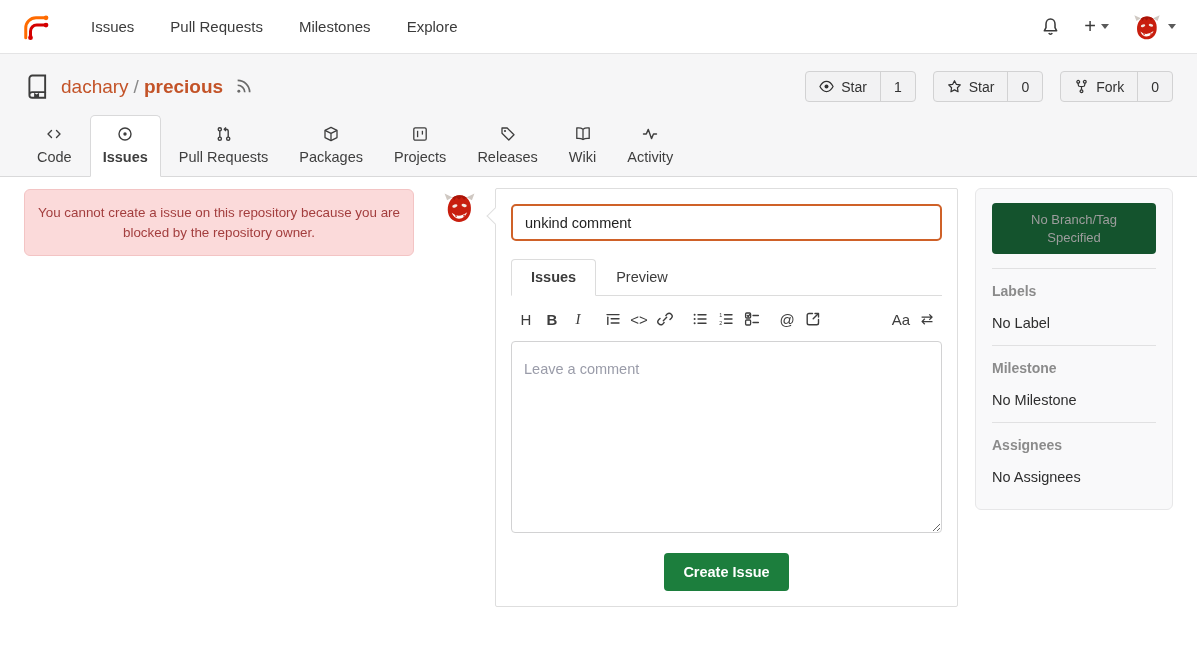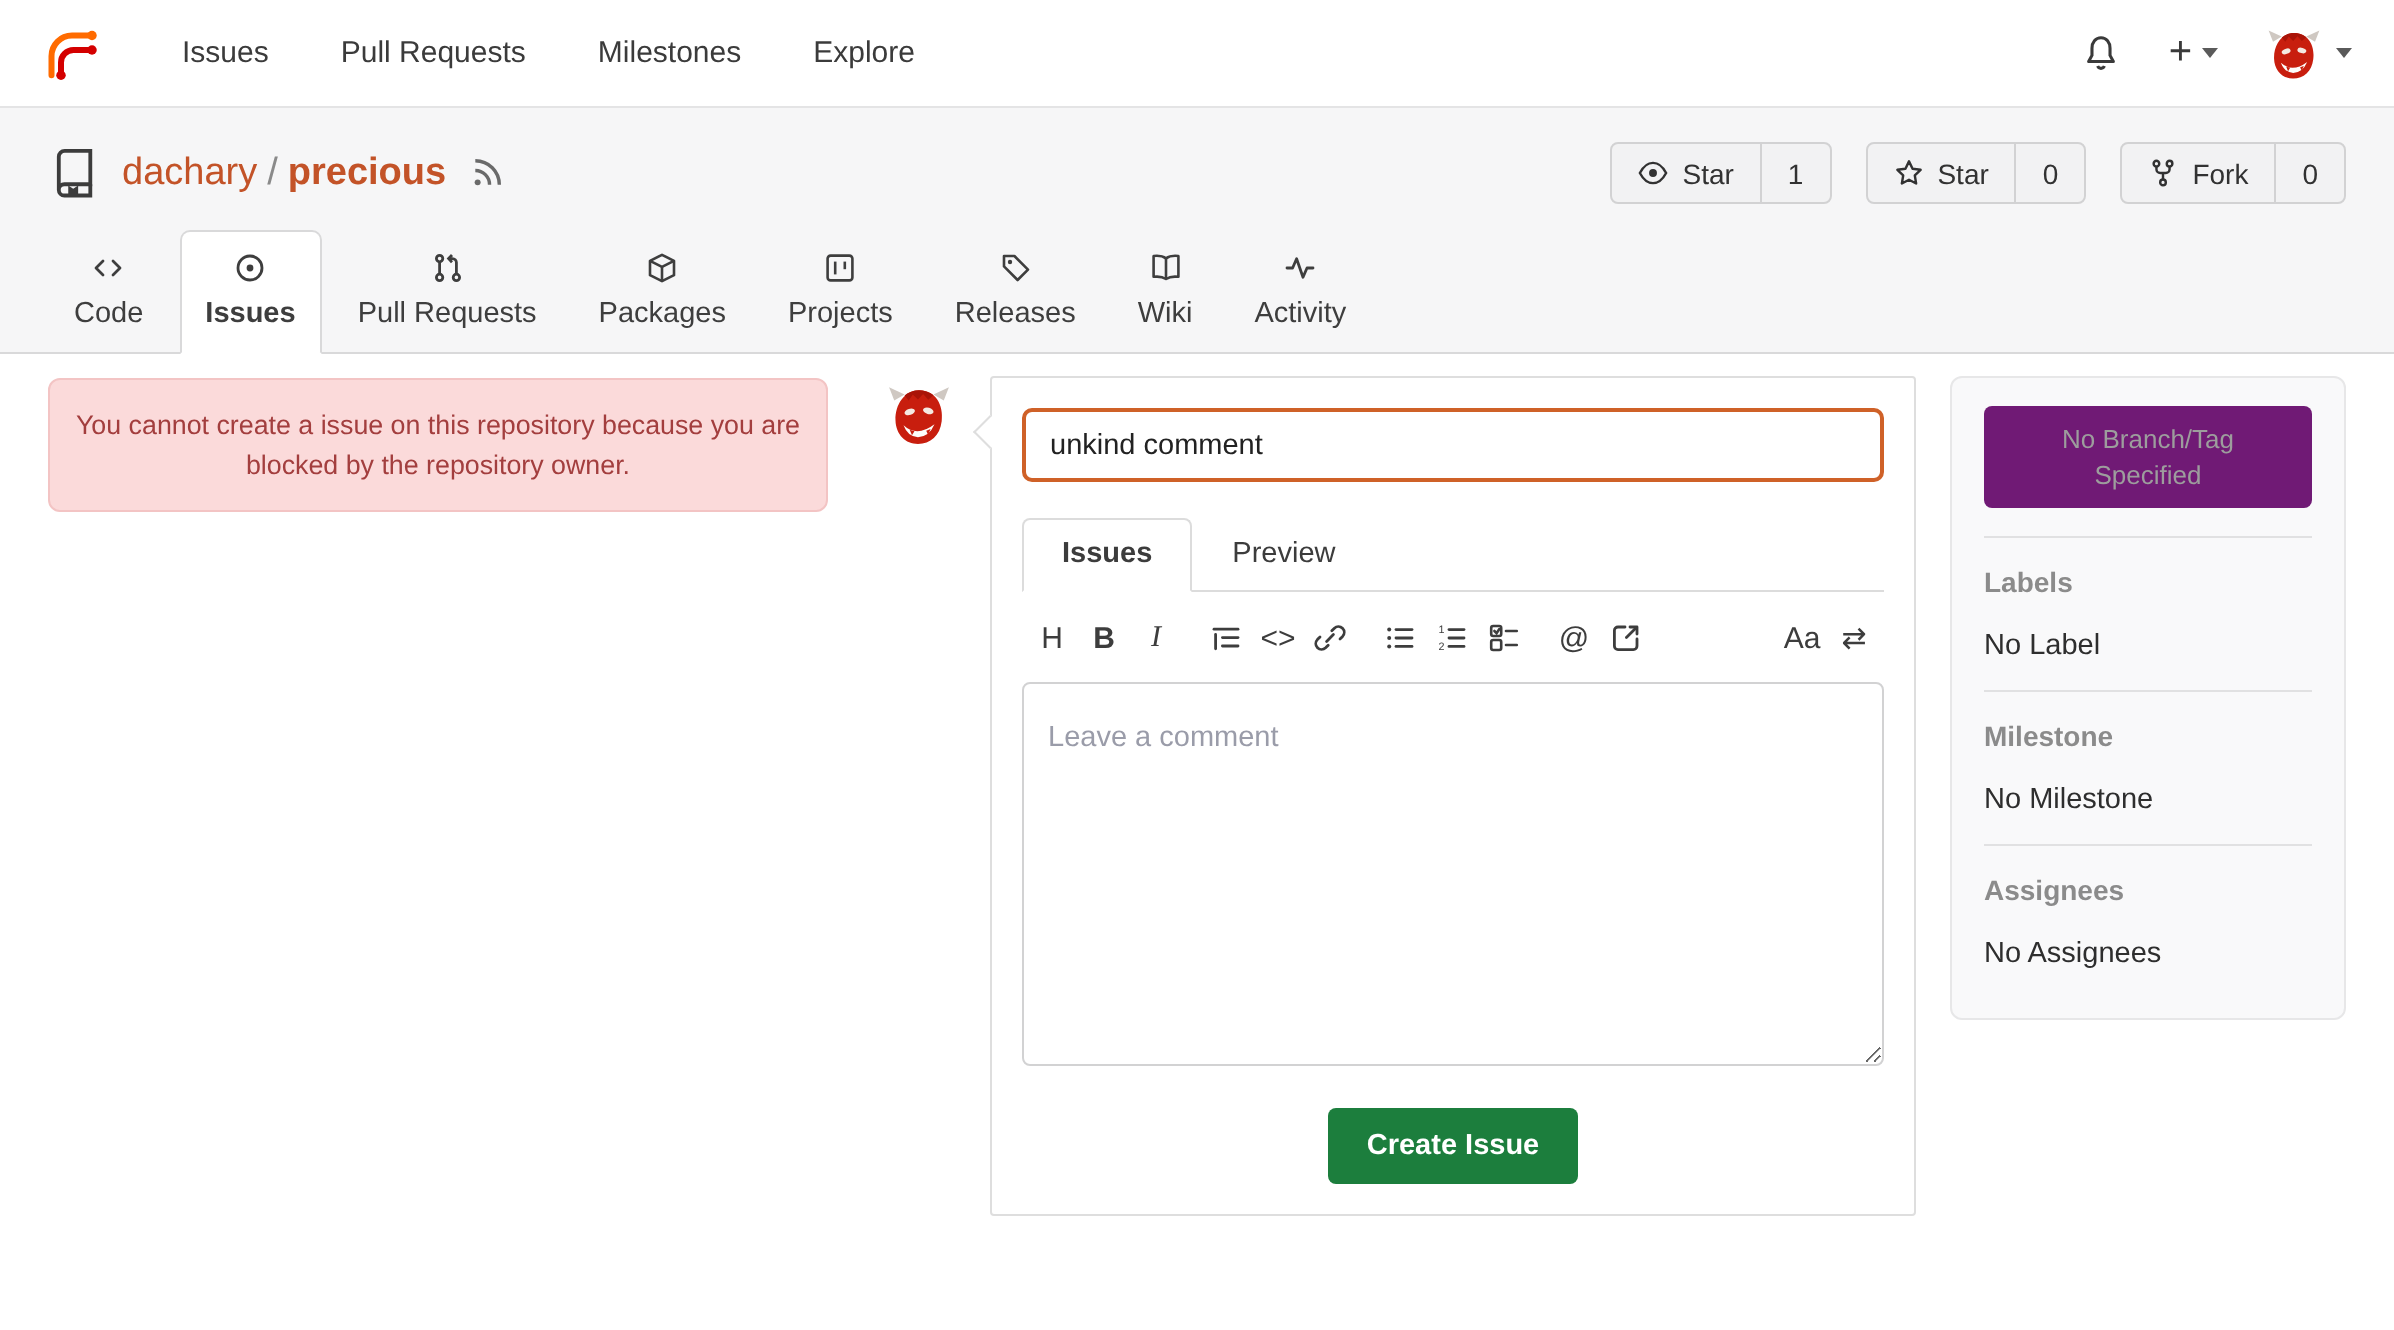--- a/index.html
+++ b/index.html
@@ -63,21 +63,21 @@
   .comment-box { width: 100%; height: 192px; border: 1px solid #d2d2d3; border-radius: 4px; padding: 19px 12px; font-size: 14.5px; font-family: "Liberation Sans", sans-serif; color: #000000; resize: both; outline: none; }
   .comment-box::placeholder { color: #9a9ca9; }
 
   .dropzone { margin-top: 16px; border: 1px dashed #c7c7c8; border-radius: 4px; height: 42px; display: flex; align-items: center; justify-content: center; color: #464646; font-size: 14.5px; cursor: pointer; }
 
   .form-actions { margin-top: 16px; display: flex; justify-content: center; }
   .btn-primary { background: #1c7e3d; color: #fff; border: none; border-radius: 4px; font-size: 14.5px; font-weight: bold; font-family: "Liberation Sans", sans-serif; padding: 11px 19px; cursor: pointer; }
 
   
   .side-card { position: absolute; left: 975px; top: 11px; width: 198px; background: #f9f9fa; border: 1px solid #e7e7e8; border-radius: 6px; padding: 14px 16px 20px; }
-  .branch-btn { width: 100%; background: #701a75; border: none; border-radius: 4px; color: #9d9d9d; font-size: 13px; font-family: "Liberation Sans", sans-serif; line-height: 1.35; padding: 8px 14px; text-align: center; cursor: default; }
+  .branch-btn { width: 100%; background: #14532d; border: none; border-radius: 4px; color: #9d9d9d; font-size: 13px; font-family: "Liberation Sans", sans-serif; line-height: 1.35; padding: 8px 14px; text-align: center; cursor: default; }
   .side-divider { border: none; border-top: 1px solid #e1e1e2; margin: 14px 0; }
   .side-heading { color: #8b8b8b; font-weight: bold; font-size: 14px; margin: 4px 0 16px; }
   .side-value { color: #2e2e2e; font-size: 14.5px; margin-bottom: 4px; }
 </style>
 </head>
 <body>
 
 <svg width="0" height="0" style="position:absolute">
   <defs>
     <g id="devil-avatar">

